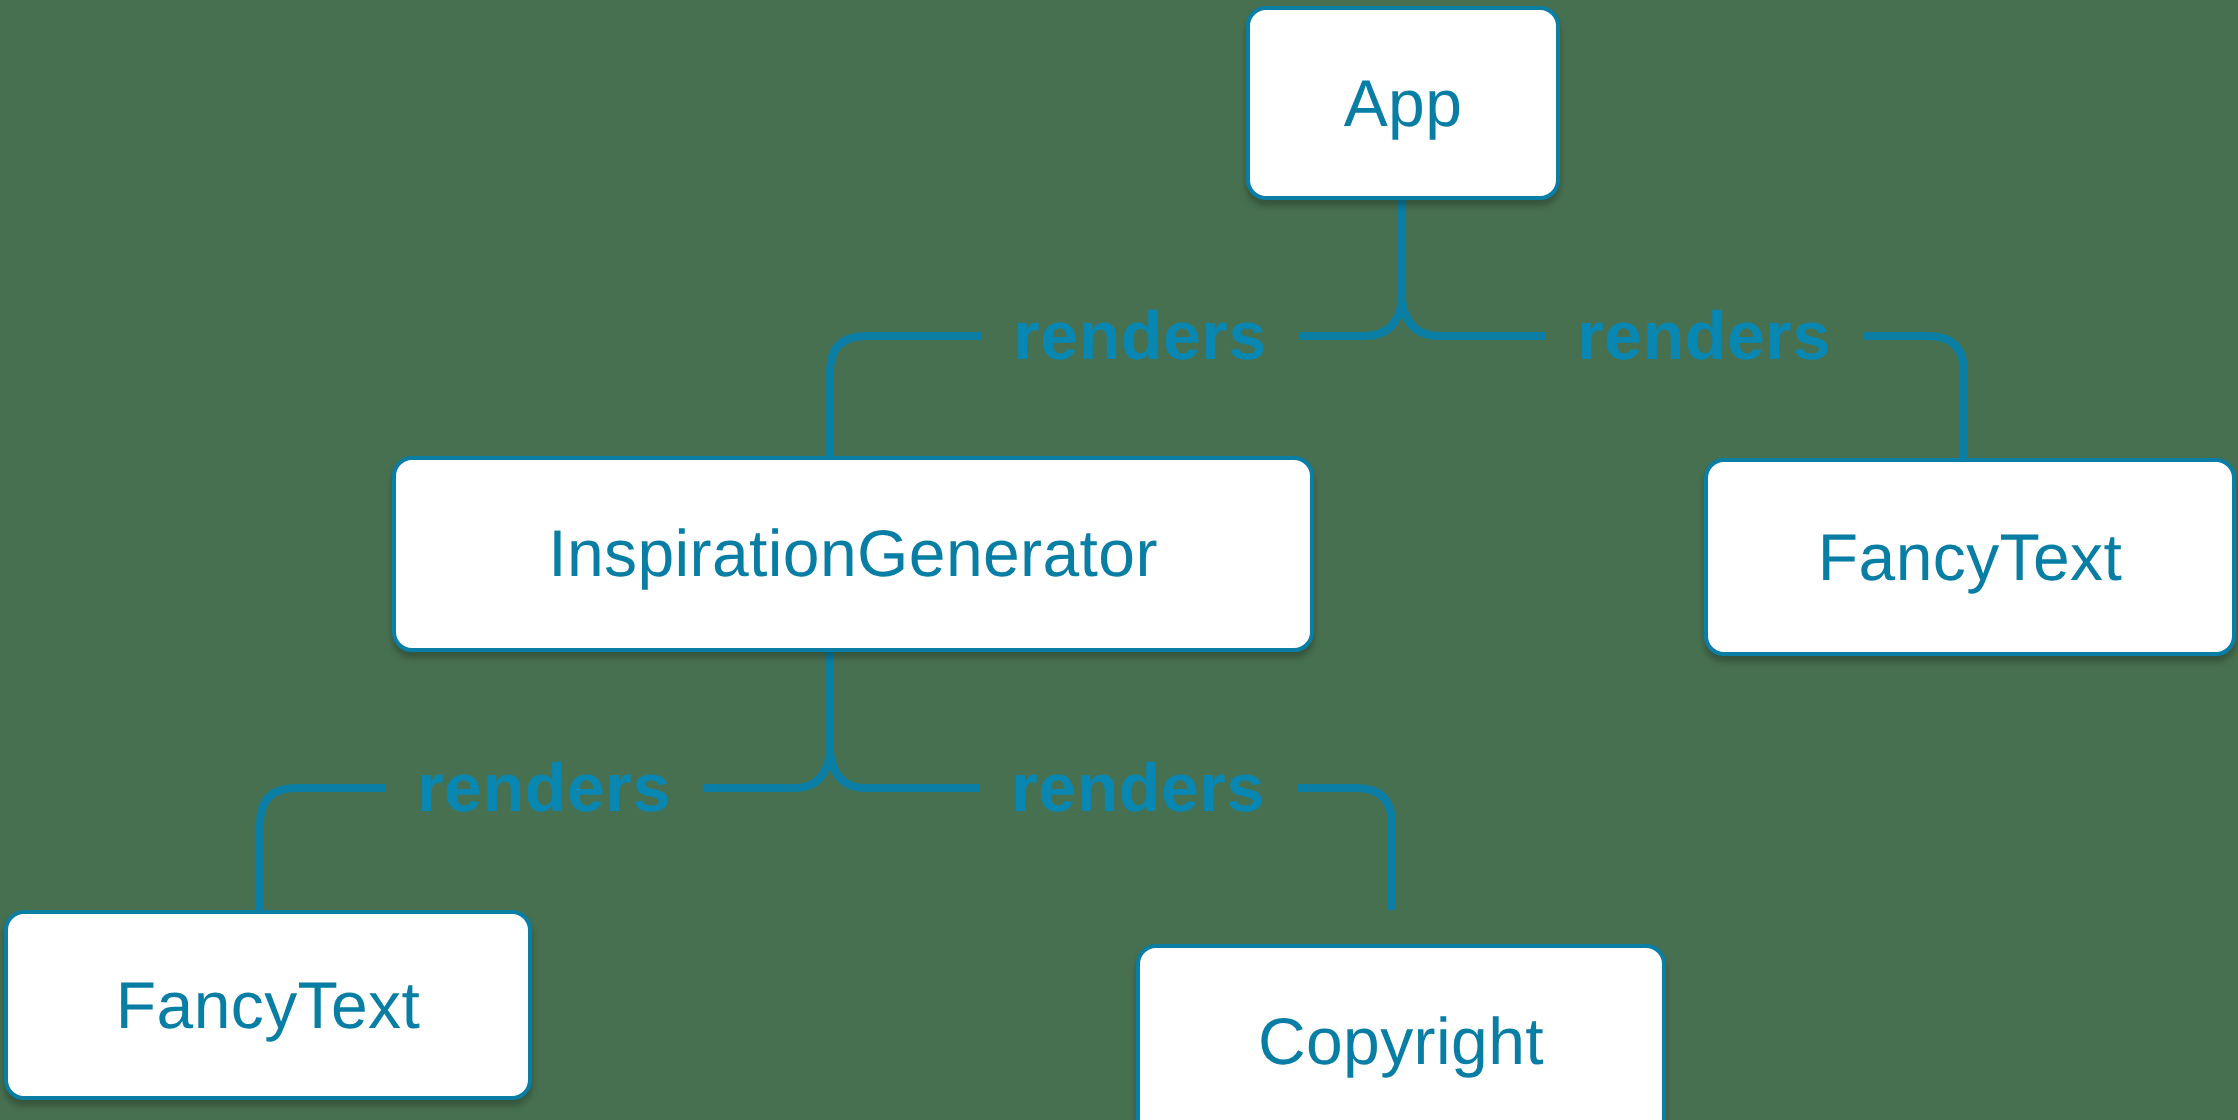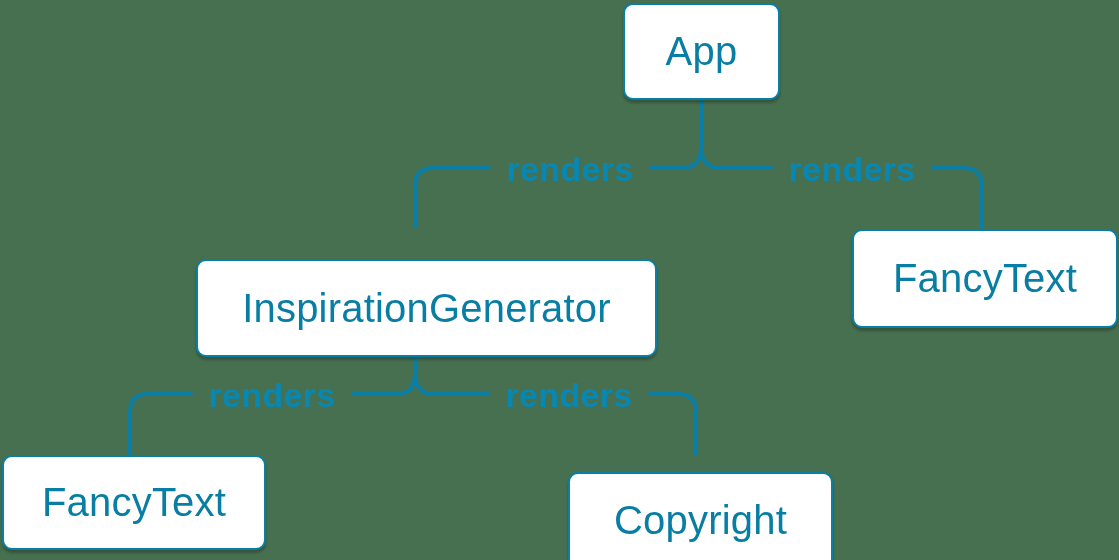--- a/index.html
+++ b/index.html
@@ -35,29 +35,29 @@
 
   .node {
     position: absolute;
     display: flex;
     align-items: center;
     justify-content: center;
     background: var(--node-fill);
     border: 2.5px solid var(--node-border);
     border-radius: 10px;
     color: var(--node-text);
-    font-size: 40px;
+    font-size: 33px;
     font-weight: 500;
     letter-spacing: 0.2px;
     box-shadow: 0 3px 3px rgba(0, 0, 0, 0.25);
     white-space: nowrap;
   }
 
   .node-app            { left: 623px; top: 3px;   width: 157px; height: 97px; }
-  .node-ig             { left: 196px; top: 228px; width: 461px; height: 98px; margin-top: 31px; }
+  .node-ig             { left: 196px; top: 228px; width: 461px; height: 98px; }
   .node-fancytext-top  { left: 852px; top: 229px; width: 266px; height: 99px; }
   .node-fancytext-bot  { left: 2px;   top: 455px; width: 264px; height: 95px; }
   .node-copyright      { left: 568px; top: 472px; width: 265px; height: 97px; }
 
   .edge-label {
     position: absolute;
     transform: translate(-50%, -50%);
     background: var(--background);
     color: var(--edge-label-text);
     font-size: 34px;

